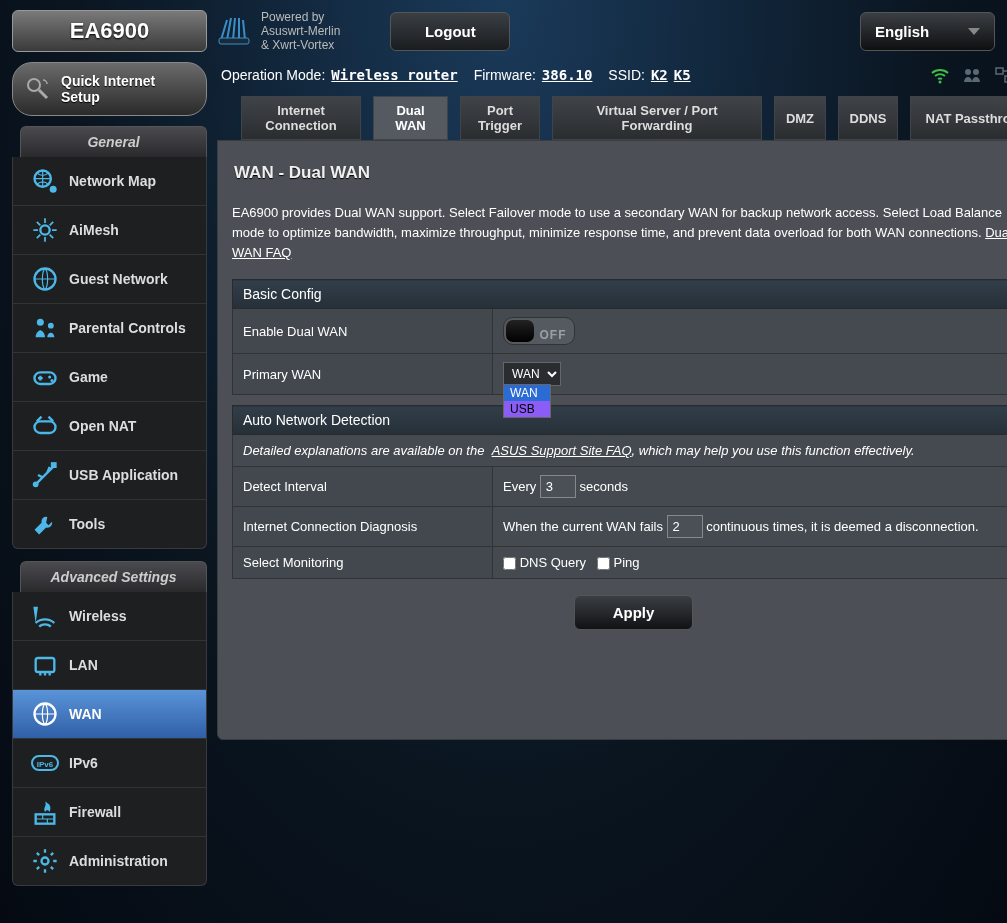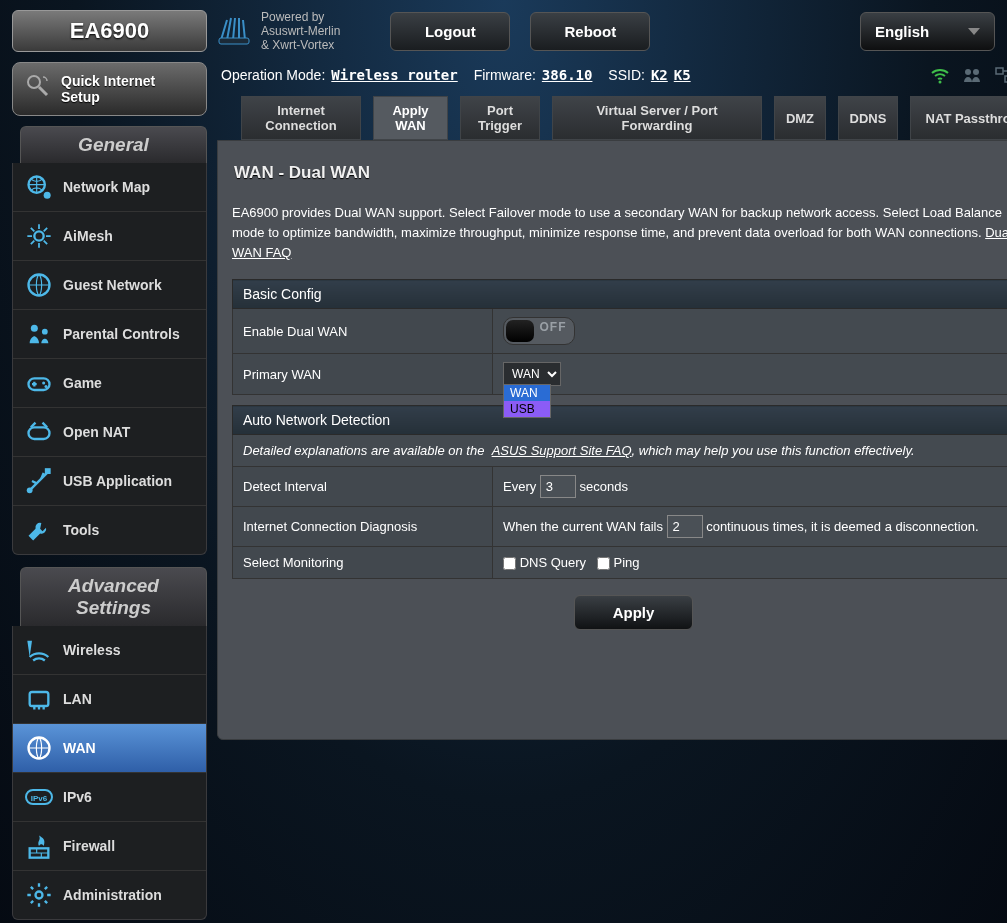--- a/index.html
+++ b/index.html
@@ -63,54 +63,55 @@
     align-items:center;
     justify-content:space-between;
     cursor:pointer;
   }
   .lang-btn .tri { width:0;height:0;border-left:6px solid transparent;border-right:6px solid transparent;border-top:7px solid #888;}
   .layout { display:flex; padding: 10px 12px; gap:10px; align-items:flex-start;}
   .sidebar { width:195px; flex:0 0 195px; }
   .quick-setup {
     background: linear-gradient(#6b6b6b,#2a2a2a);
     border:1px solid #888;
-    border-radius:8px;
+    border-radius:20px;
     padding:10px 12px;
     display:flex;
+    align-items:center;
     gap:10px;
     margin-bottom:10px;
     cursor:pointer;
   }
   .quick-setup .ic { width:26px;height:26px; }
   .quick-setup .txt { font-weight:bold; font-size:14px; color:#fff; text-shadow:0 1px 1px #000;}
   .menu-head {
     background: linear-gradient(#4a4a4f,#2a2a2d);
     border:1px solid #555;
     border-bottom:none;
     border-radius:6px 6px 0 0;
     text-align:center;
     font-weight:bold;
     font-style:italic;
     padding:7px;
     color:#ccc;
-    font-size:19px;
+    font-size:14px;
     margin-left:8px;
   }
   .menu-group {
     border:1px solid #3a3a3d;
     border-top:none;
     border-radius:0 0 6px 6px;
     margin-bottom:12px;
     background:#1d1f21;
   }
   .menu-item {
     display:flex;
     align-items:center;
     gap:10px;
-    padding:12px 12px;
+    padding:12px 18px;
     border-bottom:1px solid #333;
     cursor:pointer;
     font-size:14px;
     font-weight:bold;
     color:#ddd;
     position:relative;
   }
   .menu-item:last-child { border-bottom:none; border-radius:0 0 6px 6px;}
   .menu-item .ic { width:28px; height:24px; color:#4db8e8; flex:0 0 28px; display:flex; align-items:center; justify-content:center;}
   .menu-item.active {
@@ -172,21 +173,21 @@
   table.cfg td.label { width:260px; background:#42484e;}
   .section-desc-row td {
     background:linear-gradient(#4a535c,#3e474f);
     font-style:italic;
     color:#e0e0e0;
     font-size:13px;
   }
   .section-desc-row a { color:#fff; text-decoration:underline;}
   .toggle {
     display:inline-flex;
-    align-items:flex-start;
+    align-items:flex-end;
     background:#555a60;
     border:1px solid #333;
     border-radius:10px;
     height:28px;
     padding:2px;
     width:72px;
     cursor:pointer;
   }
   .toggle .knob {
     width:28px;height:22px;
@@ -254,21 +255,20 @@
           <rect x="4" y="22" width="30" height="6" rx="2" fill="#1b2a38" stroke="#3a8fc8"></rect>
         </svg>
     </span>
     <span>
       <span>Powered by</span><br>
       <span>Asuswrt-Merlin</span><br>
       <span>&amp; Xwrt-Vortex</span>
     </span>
   </div>
   <div class="top-btn" style="margin-left:50px;">Logout</div>
-  <div class="top-btn">Reboot</div>
   <div class="lang-btn">
     <span>English</span>
     <span class="tri"></span>
   </div>
 </div>
 
 <div class="layout">
 
   <div class="sidebar">
     <div class="quick-setup">
@@ -456,21 +456,21 @@
               <path d="M7 11l-3-2M11 7l1-4" stroke="currentColor" stroke-width="1.5"></path>
             </svg></span>
       </span>
     </div>
 
     <div class="tabs">
       <div class="tab" style="width:120px">
           <span>Internet Connection</span>
         </div>
       <div class="tab active" style="width:75px">
-          <span>Apply WAN</span>
+          <span>Dual WAN</span>
         </div>
       <div class="tab" style="width:80px">
           <span>Port Trigger</span>
         </div>
       <div class="tab" style="width:210px">
           <span>Virtual Server / Port Forwarding</span>
         </div>
       <div class="tab" style="width:52px">
           <span>DMZ</span>
         </div>

